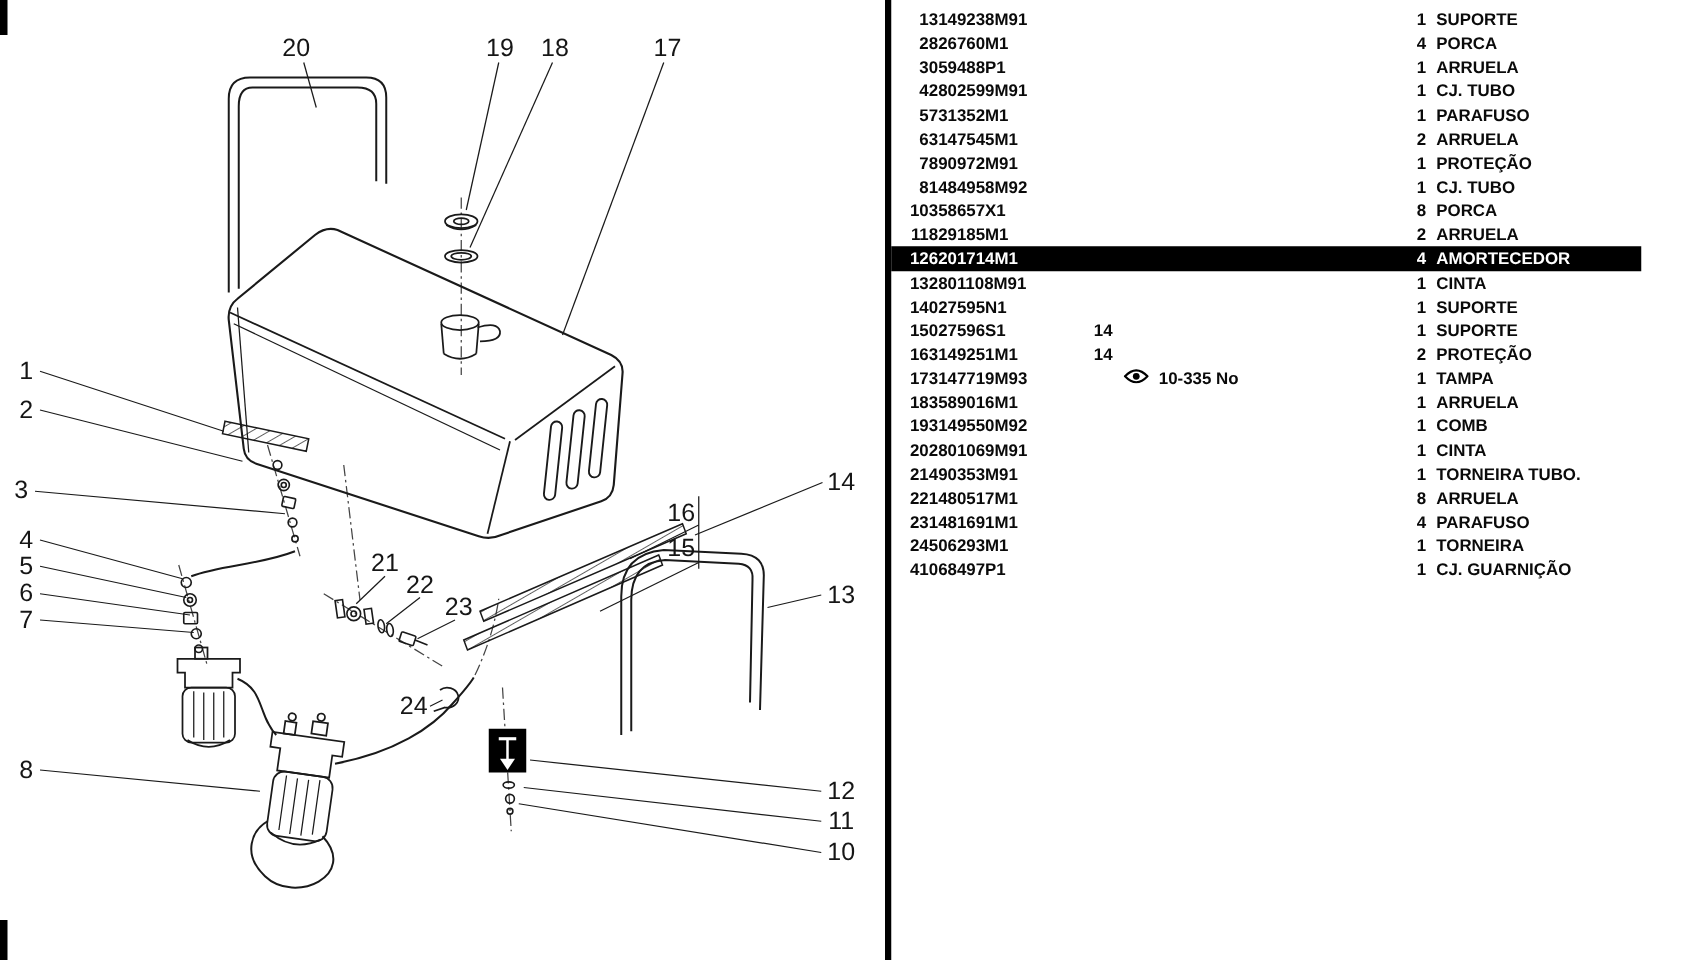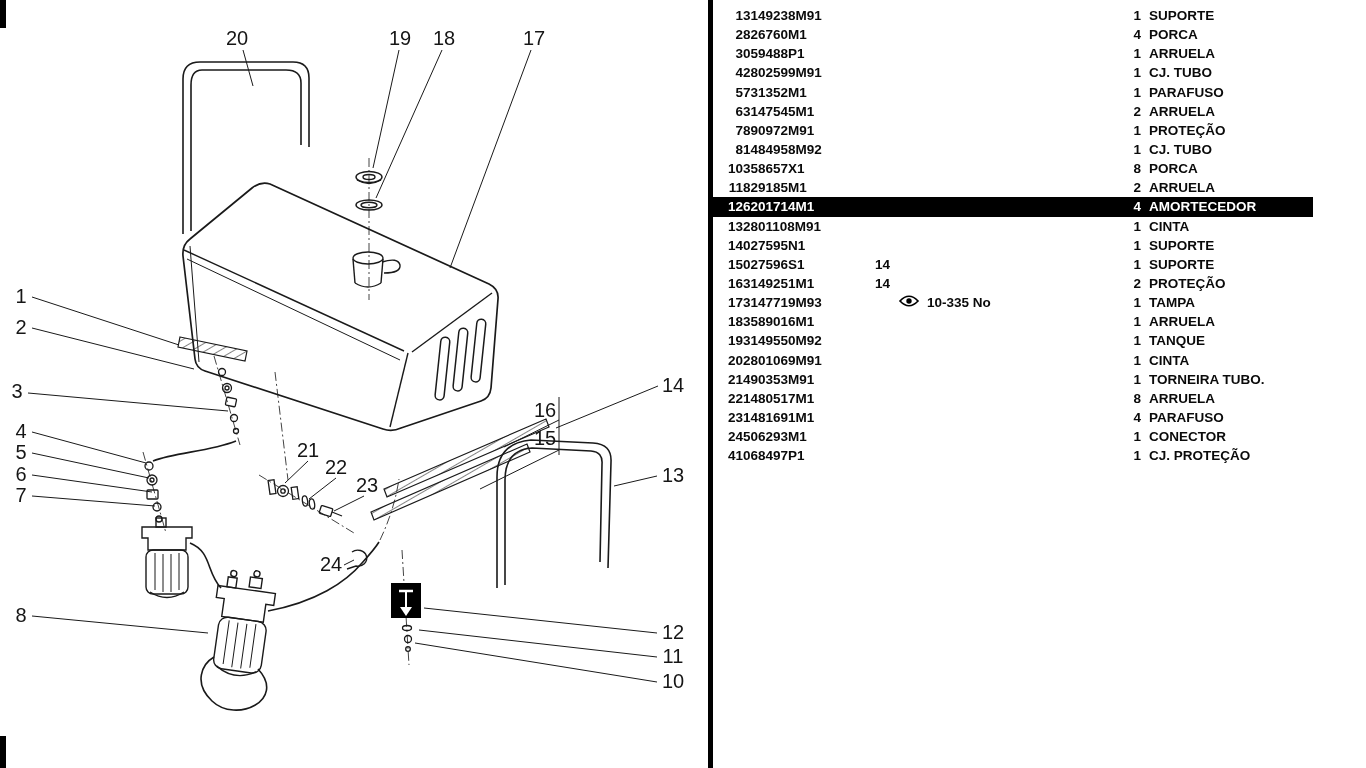--- a/index.html
+++ b/index.html
@@ -411,21 +411,21 @@
         <span class="col desc">ARRUELA</span>
       </div>
       <div class="part-row">
         <span class="col item">19</span>
         <span class="col part">3149550M92</span>
         <span class="col ref"></span>
         <span class="col note">
           <span></span>
         </span>
         <span class="col qty">1</span>
-        <span class="col desc">TANQUE</span>
+        <span class="col desc">COMB</span>
       </div>
       <div class="part-row">
         <span class="col item">20</span>
         <span class="col part">2801069M91</span>
         <span class="col ref"></span>
         <span class="col note">
           <span></span>
         </span>
         <span class="col qty">1</span>
         <span class="col desc">CINTA</span>
@@ -461,27 +461,27 @@
         <span class="col desc">PARAFUSO</span>
       </div>
       <div class="part-row">
         <span class="col item">24</span>
         <span class="col part">506293M1</span>
         <span class="col ref"></span>
         <span class="col note">
           <span></span>
         </span>
         <span class="col qty">1</span>
-        <span class="col desc">CONECTOR</span>
+        <span class="col desc">TORNEIRA</span>
       </div>
       <div class="part-row">
         <span class="col item">41</span>
         <span class="col part">068497P1</span>
         <span class="col ref"></span>
         <span class="col note">
           <span></span>
         </span>
         <span class="col qty">1</span>
-        <span class="col desc">CJ. PROTEÇÃO</span>
+        <span class="col desc">CJ. GUARNIÇÃO</span>
       </div>
     </div>
 
 </div>
 
 </body></html>

